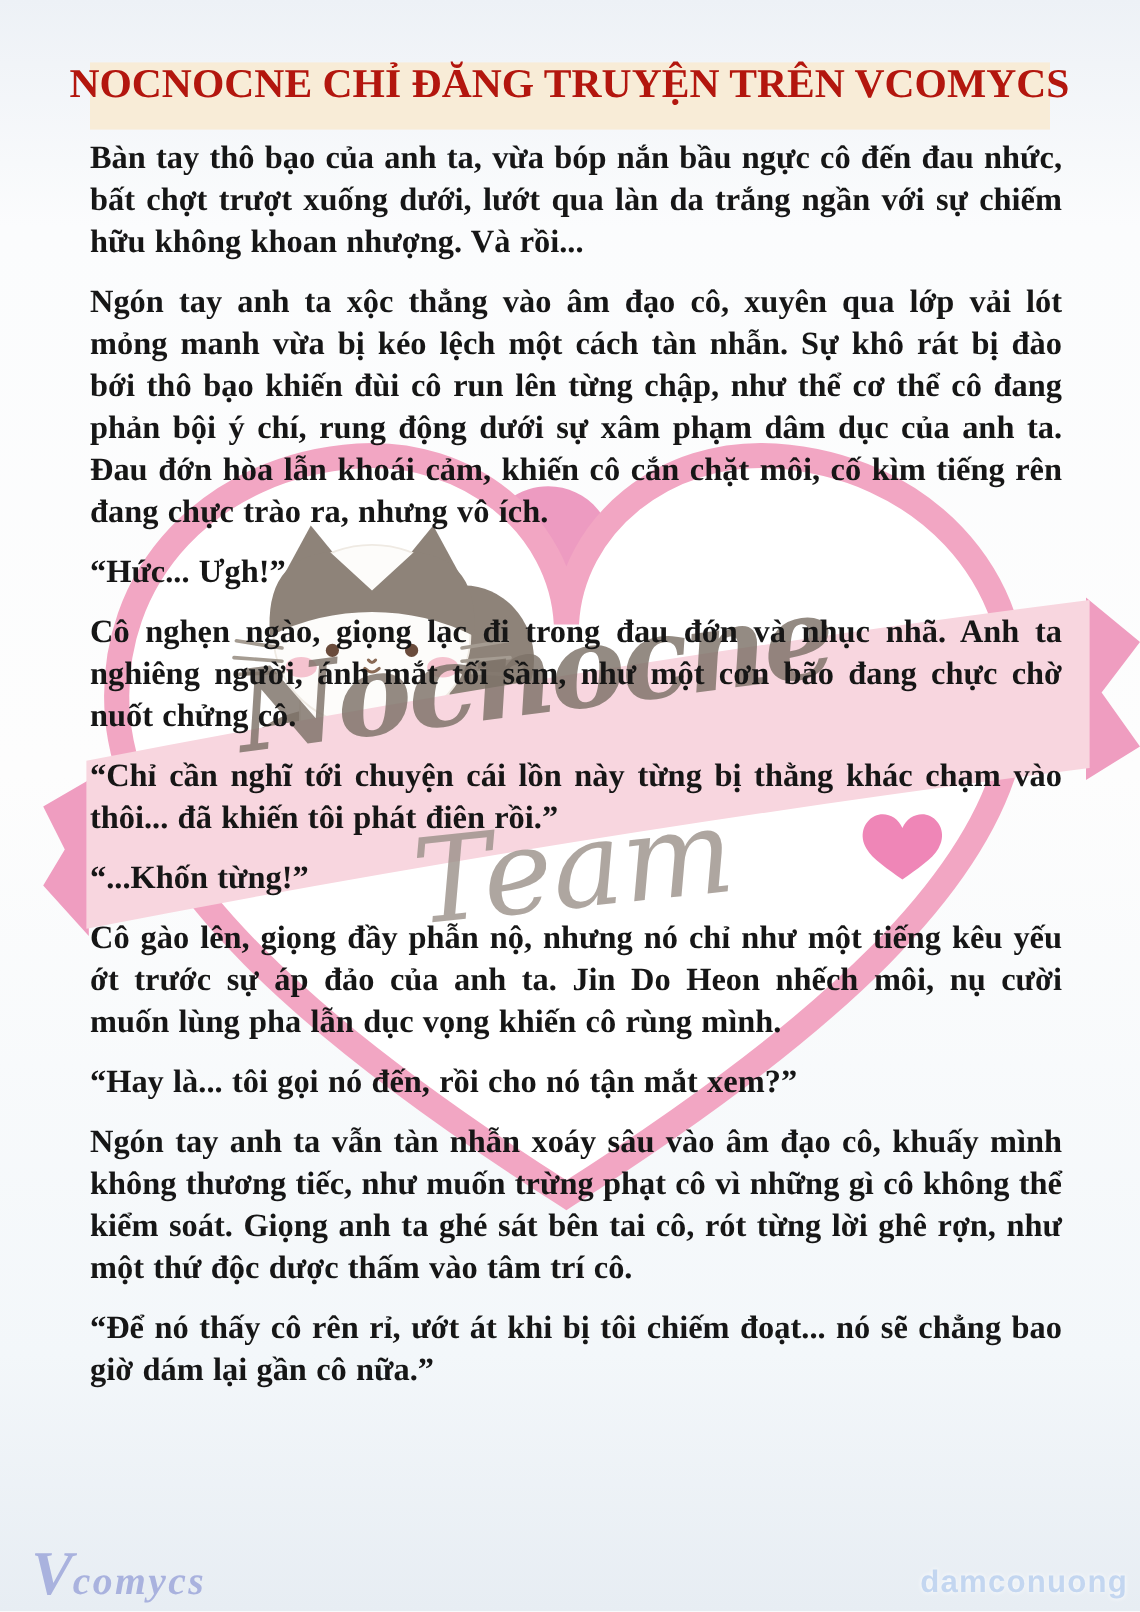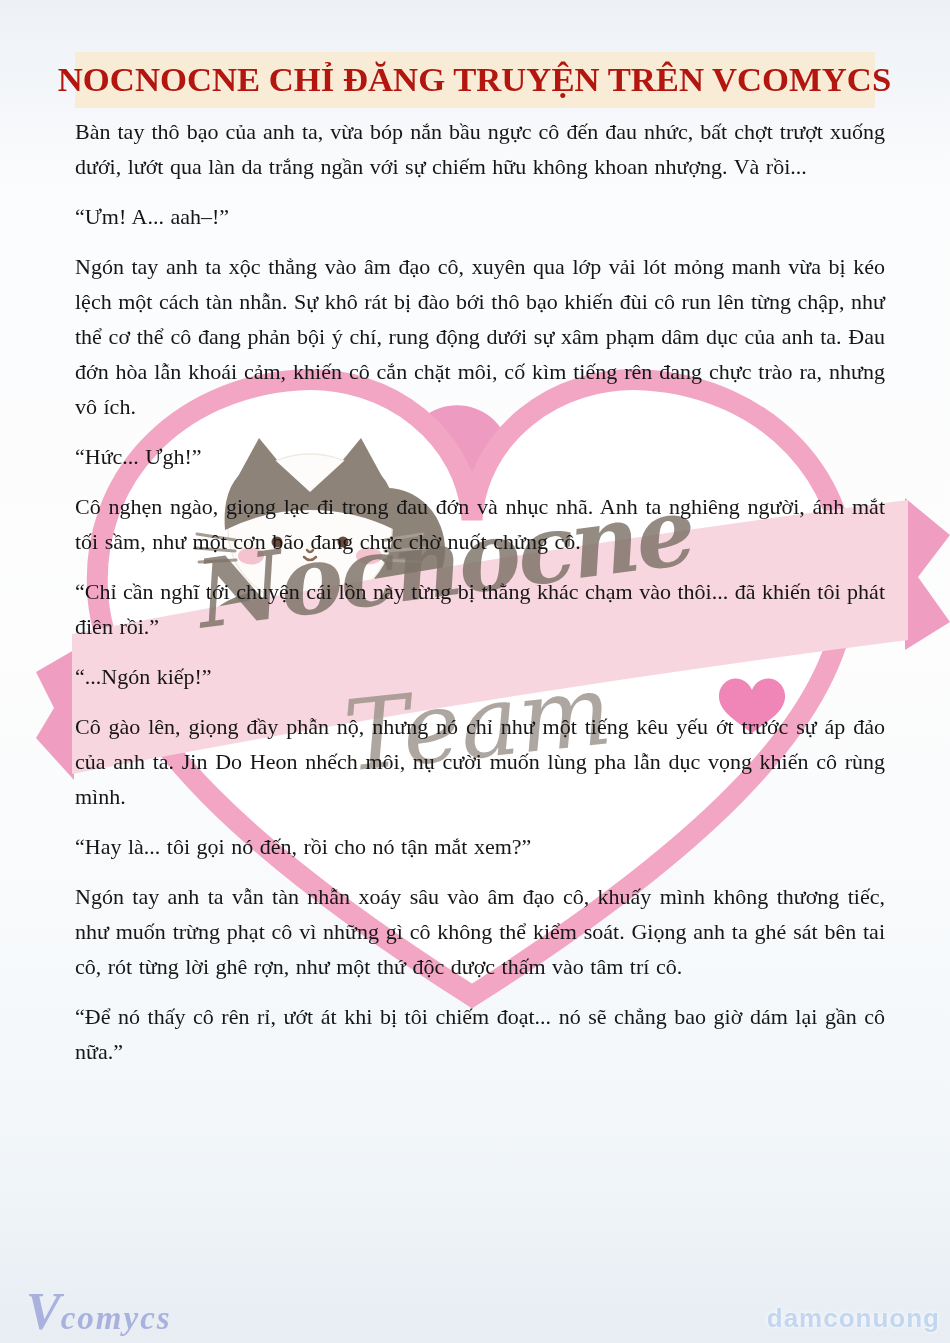--- a/index.html
+++ b/index.html
@@ -39,34 +39,35 @@
   }
   .script-team{
     position:absolute;left:345px;top:680px;z-index:2;pointer-events:none;
     font-family:"DejaVu Serif","Liberation Serif",serif;font-style:italic;
     font-size:98px;color:var(--team-gray);opacity:.8;
     transform:rotate(-6deg);transform-origin:left center;white-space:nowrap;
   }
   
   .header-strip{
     position:absolute;left:75px;top:52px;width:800px;height:56px;z-index:3;
-    background:var(--header-bg);display:flex;align-items:center;justify-content:center;
+    background:var(--header-bg);display:flex;align-items:flex-start;justify-content:center;
   }
   .header-title{
     font-family:"Liberation Serif","DejaVu Serif",serif;font-weight:bold;
     font-size:34px;color:var(--header-text);letter-spacing:0px;white-space:nowrap;
     transform:scaleX(1.02);
   }
   .story{
     position:absolute;left:75px;top:114px;width:810px;z-index:3;
     color:var(--body-text);
   }
   .story p{
-    font-size:22px;line-height:35px;text-align:justify;margin:0 0 15px 0;
+    font-size:27px;line-height:35px;text-align:justify;margin:0 0 15px 0;
     word-spacing:1px;
+    font-weight:bold;
   }
   
   .vcomycs{
     position:absolute;left:26px;top:1282px;z-index:3;
     font-family:Liberation Serif, serif;
     font-style:italic;font-weight:bold;font-size:33px;letter-spacing:2px;
     color:var(--vcomycs-blue);white-space:nowrap;
   }
   .vcomycs::first-letter{font-size:52px;letter-spacing:0;}
   .damconuong{
@@ -120,26 +121,25 @@
 
   <div class="script-name">Nocnocne</div>
   <div class="script-team">Team</div>
 
   <div class="header-strip">
     <span class="header-title">NOCNOCNE CHỈ ĐĂNG TRUYỆN TRÊN VCOMYCS</span>
   </div>
 
   <div class="story">
     <p>Bàn tay thô bạo của anh ta, vừa bóp nắn bầu ngực cô đến đau nhức, bất chợt trượt xuống dưới, lướt qua làn da trắng ngần với sự chiếm hữu không khoan nhượng. Và rồi...</p>
-    <p>“Ưm! A... aah–!”</p>
     <p>Ngón tay anh ta xộc thẳng vào âm đạo cô, xuyên qua lớp vải lót mỏng manh vừa bị kéo lệch một cách tàn nhẫn. Sự khô rát bị đào bới thô bạo khiến đùi cô run lên từng chập, như thể cơ thể cô đang phản bội ý chí, rung động dưới sự xâm phạm dâm dục của anh ta. Đau đớn hòa lẫn khoái cảm, khiến cô cắn chặt môi, cố kìm tiếng rên đang chực trào ra, nhưng vô ích.</p>
     <p>“Hức... Ưgh!”</p>
     <p>Cô nghẹn ngào, giọng lạc đi trong đau đớn và nhục nhã. Anh ta nghiêng người, ánh mắt tối sầm, như một cơn bão đang chực chờ nuốt chửng cô.</p>
     <p>“Chỉ cần nghĩ tới chuyện cái lồn này từng bị thằng khác chạm vào thôi... đã khiến tôi phát điên rồi.”</p>
-    <p>“...Ngón kiếp!”</p>
+    <p>“...Khốn từng!”</p>
     <p>Cô gào lên, giọng đầy phẫn nộ, nhưng nó chỉ như một tiếng kêu yếu ớt trước sự áp đảo của anh ta. Jin Do Heon nhếch môi, nụ cười muốn lùng pha lẫn dục vọng khiến cô rùng mình.</p>
     <p>“Hay là... tôi gọi nó đến, rồi cho nó tận mắt xem?”</p>
     <p>Ngón tay anh ta vẫn tàn nhẫn xoáy sâu vào âm đạo cô, khuấy mình không thương tiếc, như muốn trừng phạt cô vì những gì cô không thể kiểm soát. Giọng anh ta ghé sát bên tai cô, rót từng lời ghê rợn, như một thứ độc dược thấm vào tâm trí cô.</p>
     <p>“Để nó thấy cô rên rỉ, ướt át khi bị tôi chiếm đoạt... nó sẽ chẳng bao giờ dám lại gần cô nữa.”</p>
   </div>
 
   <div class="vcomycs">Vcomycs</div>
   <div class="damconuong">damconuong</div>
 
 </div>

